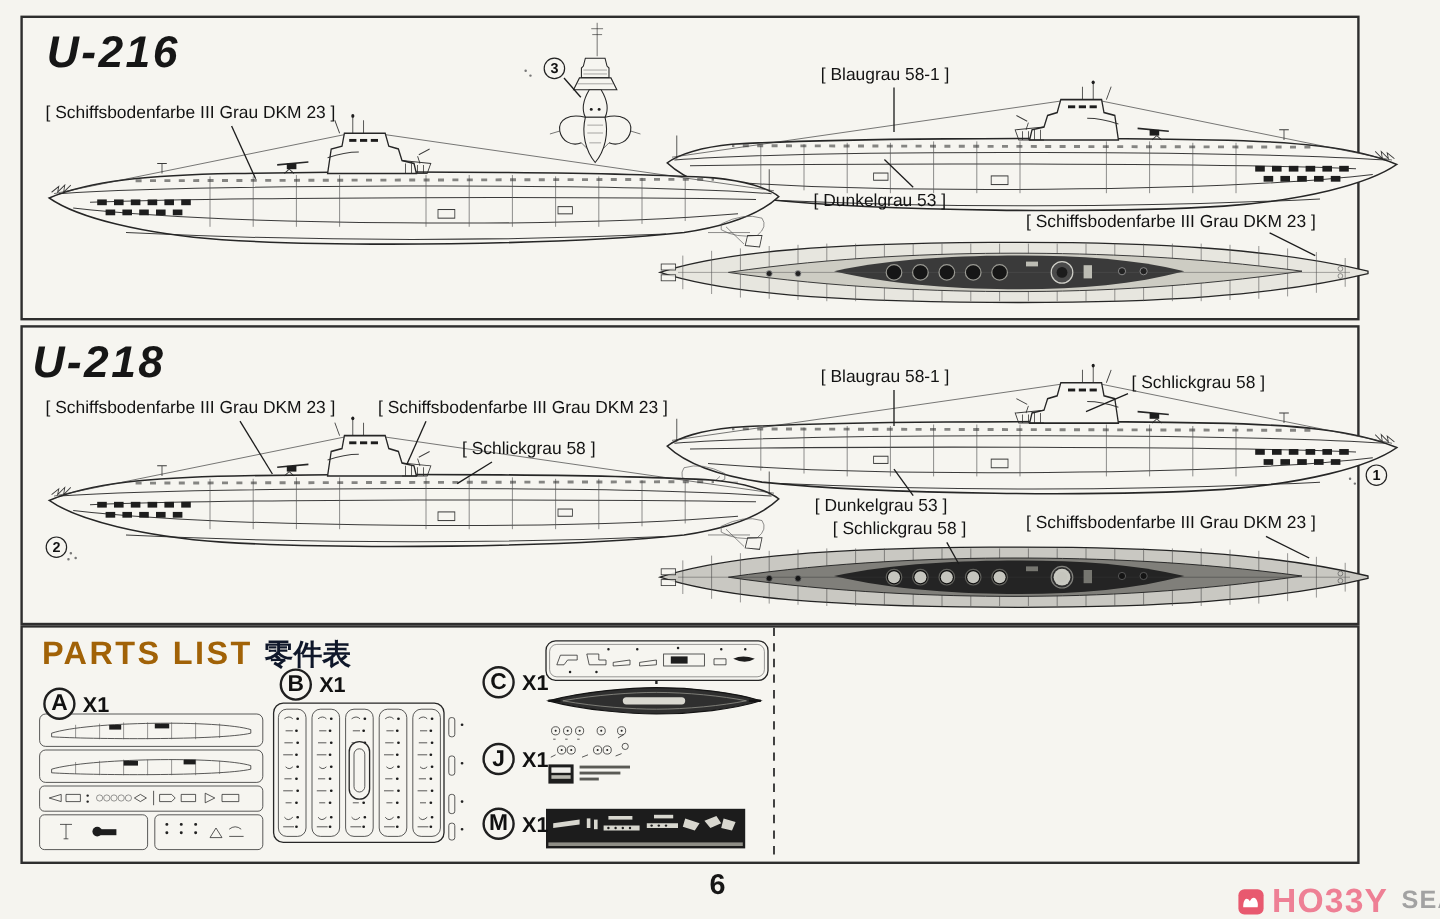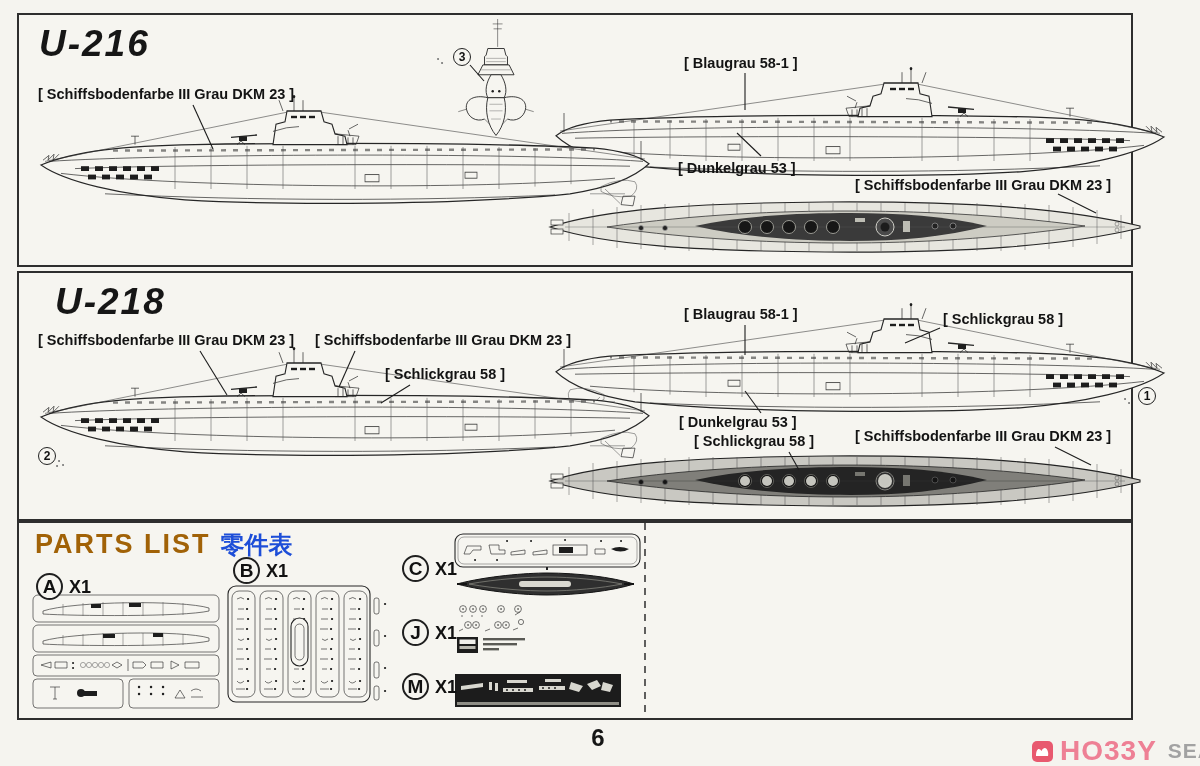--- a/index.html
+++ b/index.html
@@ -15,31 +15,31 @@
   }
   #box-u216{top:13px;height:254px;}
   #box-u218{top:271px;height:250px;}
   #box-parts{top:521px;height:199px;}
   .art{position:absolute;left:0;top:0;}
   .sec-title{
     position:absolute;font-weight:bold;font-style:italic;
     font-size:37px;letter-spacing:2px;color:#161616;margin:0;line-height:1;
   }
   .label{
-    position:absolute;font-weight:bold;font-size:14.5px;letter-spacing:0px;
+    position:absolute;font-weight:normal;font-size:14.5px;letter-spacing:0px;
     white-space:nowrap;color:#131313;line-height:1.1;
   }
   .callout{
     position:absolute;width:18px;height:18px;border:1.6px solid #222;border-radius:50%;
     background:#f6f5f0;font-size:12px;font-weight:bold;color:#111;
     display:flex;align-items:center;justify-content:center;box-sizing:border-box;
   }
   .parts-title{position:absolute;left:16px;top:6px;white-space:nowrap;}
   .parts-title .en{font-size:27px;font-weight:bold;letter-spacing:2px;color:#a16207;}
-  .parts-title .zh{font-size:24px;font-weight:bold;margin-left:10px;color:#1d4ed8;margin-top:40px;}
+  .parts-title .zh{font-size:24px;font-weight:bold;margin-left:10px;color:#0f172a;margin-top:40px;}
   .part-letter{
     position:absolute;width:27px;height:27px;border:2px solid #1f1f1f;border-radius:50%;
     background:#f6f5f0;font-size:19px;font-weight:bold;color:#111;
     display:flex;align-items:center;justify-content:center;box-sizing:border-box;
   }
   .part-qty{position:absolute;font-size:18px;font-weight:bold;color:#111;}
   #page-number{
     position:absolute;left:568px;top:724px;width:60px;text-align:center;
     font-size:24px;font-weight:bold;color:#161616;
   }
@@ -228,21 +228,21 @@
       <path class="leader" d="M336,78 L320,114"></path>
       <path class="leader" d="M391,112 L362,130"></path>
       <path class="leader" d="M726,52 L726,82"></path>
       <path class="leader" d="M921,55 L886,70"></path>
       <path class="leader" d="M742,140 L726,118"></path>
       <path class="leader" d="M770,179 L780,197"></path>
       <path class="leader" d="M1036,174 L1072,192"></path>
     </g>
     <path d="M1106,126h.1M1110,130h.1M40,188h.1M44,192h.1M38,193h.1" stroke="#777" stroke-width="2" stroke-linecap="round"></path>
   </svg>
-  <h1 class="sec-title" style="left: 36px; top: 10px;">U-218</h1>
+  <h1 class="sec-title" style="left: 8px; top: 10px;">U-218</h1>
   <div class="label" style="left:19px;top:60px">[ Schiffsbodenfarbe III Grau DKM 23 ]</div>
   <div class="label" style="left:296px;top:60px">[ Schiffsbodenfarbe III Grau DKM 23 ]</div>
   <div class="label" style="left:366px;top:94px">[ Schlickgrau 58 ]</div>
   <div class="label" style="left:665px;top:34px">[ Blaugrau 58-1 ]</div>
   <div class="label" style="left:924px;top:39px">[ Schlickgrau 58 ]</div>
   <div class="label" style="left:660px;top:142px">[ Dunkelgrau 53 ]</div>
   <div class="label" style="left:675px;top:161px">[ Schlickgrau 58 ]</div>
   <div class="label" style="left:836px;top:156px">[ Schiffsbodenfarbe III Grau DKM 23 ]</div>
   <div class="callout" style="left:1119px;top:114px">1</div>
   <div class="callout" style="left:19px;top:174px">2</div>

